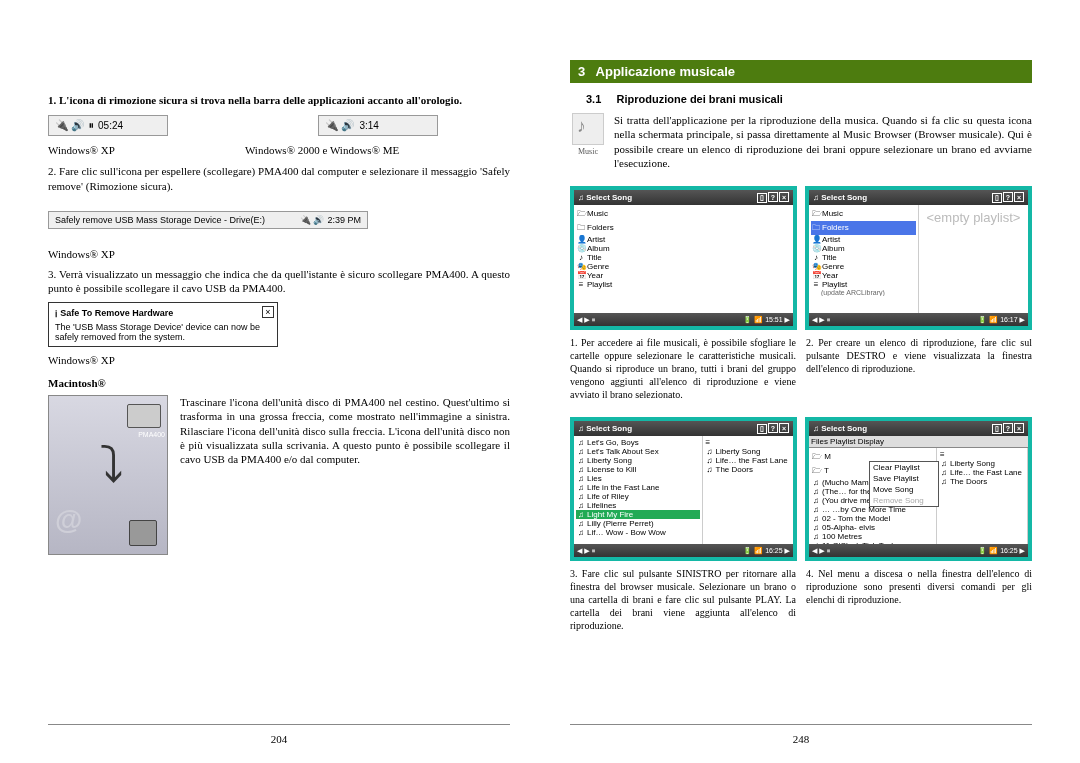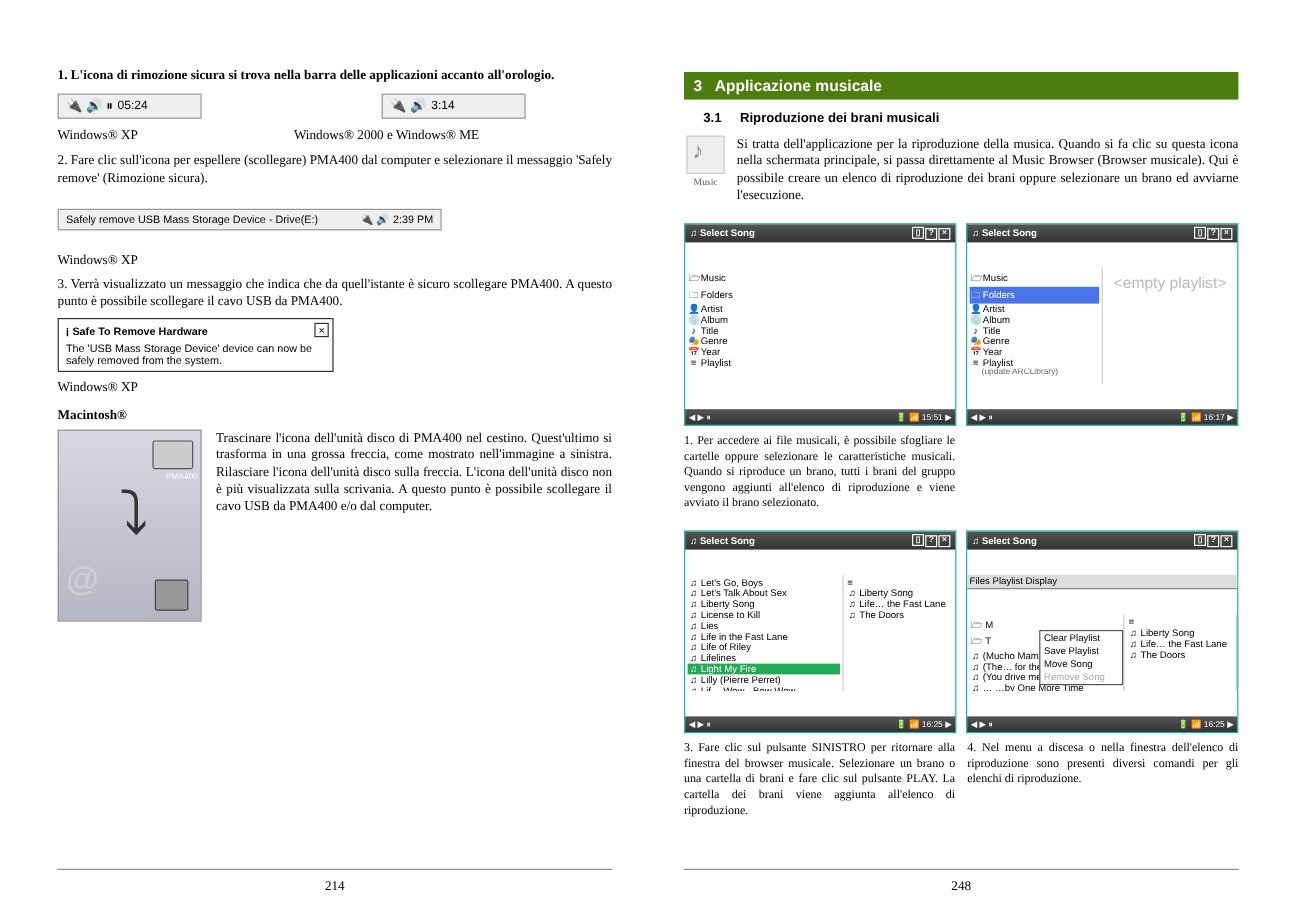--- a/index.html
+++ b/index.html
@@ -1,18 +1,18 @@
 <!DOCTYPE html>
 <html><head>
 <meta charset="utf-8">
 <style>
   * { box-sizing: border-box; margin: 0; padding: 0; }
   body { font-family: "Times New Roman", serif; font-size: 11px; color: #000; background: #fff; }
   .page-wrap { display: flex; width: 1080px; height: 763px; }
-  .page { width: 540px; height: 763px; padding: 56px 30px 20px 48px; position: relative; }
+  .page { width: 540px; height: 763px; padding: 93px 30px 20px 48px; position: relative; }
   .page.right { padding: 60px 48px 20px 30px; }
   .page-num { position: absolute; bottom: 18px; width: calc(100% - 78px); text-align: center; font-size: 11px; }
   .hr-bottom { position: absolute; bottom: 38px; left: 48px; right: 30px; border-top: 1px solid #888; }
   .page.right .hr-bottom { left: 30px; right: 48px; }
 
   p { margin-bottom: 6px; text-align: justify; line-height: 1.3; }
   .step-num { font-weight: bold; }
 
   .tray-row { display: flex; gap: 150px; margin: 8px 0; }
   .tray-xp, .tray-2k { background: #efefef; border: 1px solid #999; padding: 3px 6px; display: flex; align-items: center; gap: 4px; font-family: Tahoma, sans-serif; font-size: 10px; width: 120px; }
@@ -32,21 +32,21 @@
   .mac-trash { position:absolute; bottom:8px; right:10px; width:28px; height:26px; background:#999; border:1px solid #444; border-radius:2px;}
 
   
   .section-bar { background: #4d7c0f; color: #fff; font-weight: bold; padding: 4px 8px; margin-bottom: 10px; font-family: Arial, sans-serif; font-size: 13px; }
   .sub-heading { font-weight: bold; font-family: Arial, sans-serif; font-size: 11px; margin: 0 16px 8px; }
   .app-desc { display:flex; gap:8px; margin-bottom:10px; }
   .music-icon-box { width:36px; text-align:center; font-size:8px; color:#555;}
   .music-icon-box .ico { width:32px; height:32px; border:1px solid #ccc; background:#eee; margin:0 auto 2px; position:relative;}
   .music-icon-box .ico::before { content:"♪"; font-size:18px; position:absolute; left:4px; top:2px; color:#888;}
   .shots-grid { display:grid; grid-template-columns: 1fr 1fr; gap:8px; margin-bottom:6px; }
-  .shot { border:1px solid #14b8a6; background:#fff; font-family:Tahoma,sans-serif; font-size:8px; position:relative; height:169px; display:flex; flex-direction:column;gap:21px; }
+  .shot { border:4px solid #14b8a6; background:#fff; font-family:Tahoma,sans-serif; font-size:8px; position:relative; height:144px; display:flex; flex-direction:column; }
   .shot-title { background:linear-gradient(#555,#333); color:#fff; padding:2px 4px; font-size:8px; font-weight:bold; display:flex; justify-content:space-between; align-items:center;}
   .shot-title .wbtns span{ border:1px solid #fff; width:10px; height:10px; display:inline-flex; align-items:center; justify-content:center; margin-left:1px; font-size:7px;}
   .shot-body { flex:1; display:flex; overflow:hidden;}
   .pane { flex:1; border-right:1px solid #ccc; padding:2px; overflow:hidden;}
   .pane:last-child{border-right:none;}
   .li { display:flex; align-items:center; gap:2px; padding:0 1px; white-space:nowrap; overflow:hidden; text-overflow:ellipsis;}
   .li.sel { background:#2a5; color:#fff;}
   .li.blue { background:#4a75e8; color:#fff;}
   .li .ic { width:8px; display:inline-block; text-align:center;}
   .shot-status { background:linear-gradient(#555,#333); height:13px; display:flex; justify-content:space-between; align-items:center; padding:0 3px; color:#fff; font-size:7px;}
@@ -105,21 +105,21 @@
         <div class="mac-disk"></div>
         <div class="mac-label">PMA400</div>
         <div class="mac-arrow">⤵</div>
         <div class="mac-at">@</div>
         <div class="mac-trash"></div>
       </div>
       <p style="flex:1;">Trascinare l'icona dell'unità disco di PMA400 nel cestino. Quest'ultimo si trasforma in una grossa freccia, come mostrato nell'immagine a sinistra. Rilasciare l'icona dell'unità disco sulla freccia. L'icona dell'unità disco non è più visualizzata sulla scrivania. A questo punto è possibile scollegare il cavo USB da PMA400 e/o dal computer.</p>
     </div>
 
     <div class="hr-bottom"></div>
-    <div class="page-num">214</div>
+    <div class="page-num">204</div>
   </div>
 
   <div class="page right">
     <div class="section-bar">
       <span>3</span>&nbsp;&nbsp;
       <span>Applicazione musicale</span>
     </div>
     <div class="sub-heading">
       <span>3.1</span>&nbsp;&nbsp;&nbsp;&nbsp;
       <span>Riproduzione dei brani musicali</span>
@@ -181,20 +181,21 @@
         </div>
         <div class="shot-status">
             <span>◀ ▶ ⏸</span>
             <span>🔋 📶 <span>16:17</span> ▶</span>
           </div>
       </div>
     </div>
 
     <div class="cap-grid">
       <p>1. Per accedere ai file musicali, è possibile sfogliare le cartelle oppure selezionare le caratteristiche musicali. Quando si riproduce un brano, tutti i brani del gruppo vengono aggiunti all'elenco di riproduzione e viene avviato il brano selezionato.</p>
+      <p>2. Per creare un elenco di riproduzione, fare clic sul pulsante DESTRO e viene visualizzata la finestra dell'elenco di riproduzione.</p>
     </div>
 
     <div class="shots-grid">
 
       <div class="shot">
         <div class="shot-title">
           <span>♫ <span>Select Song</span></span>
           <span class="wbtns"><span>▯</span><span>?</span><span>×</span></span>
         </div>
         <div class="shot-body">

